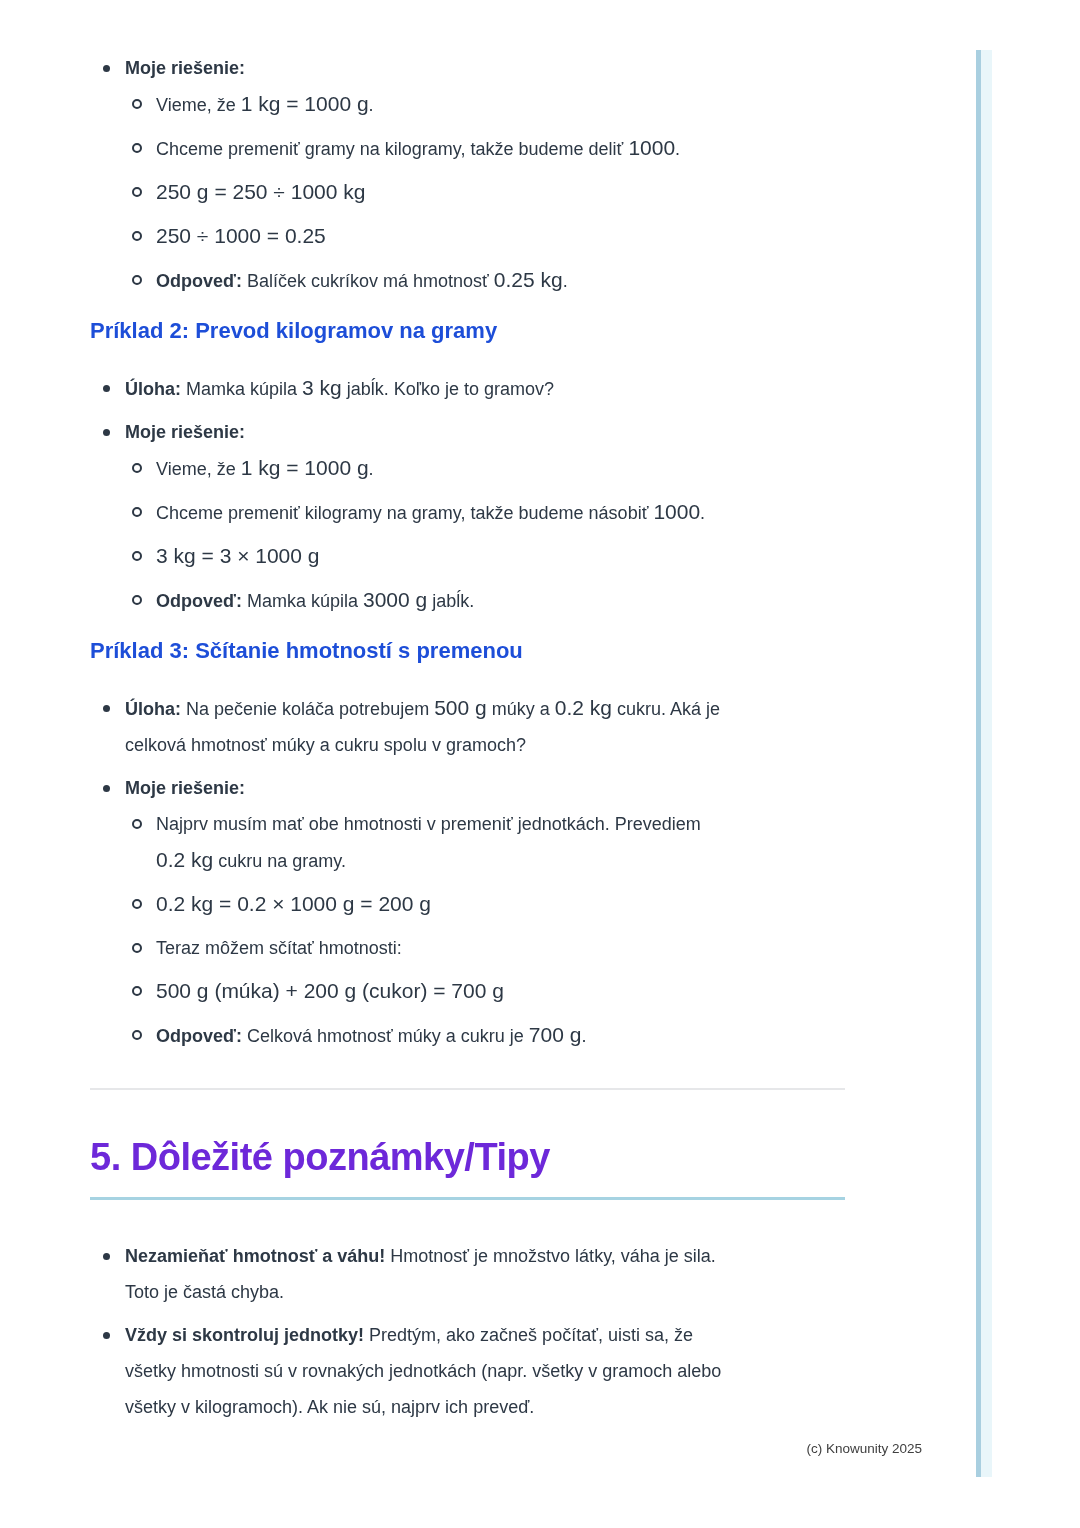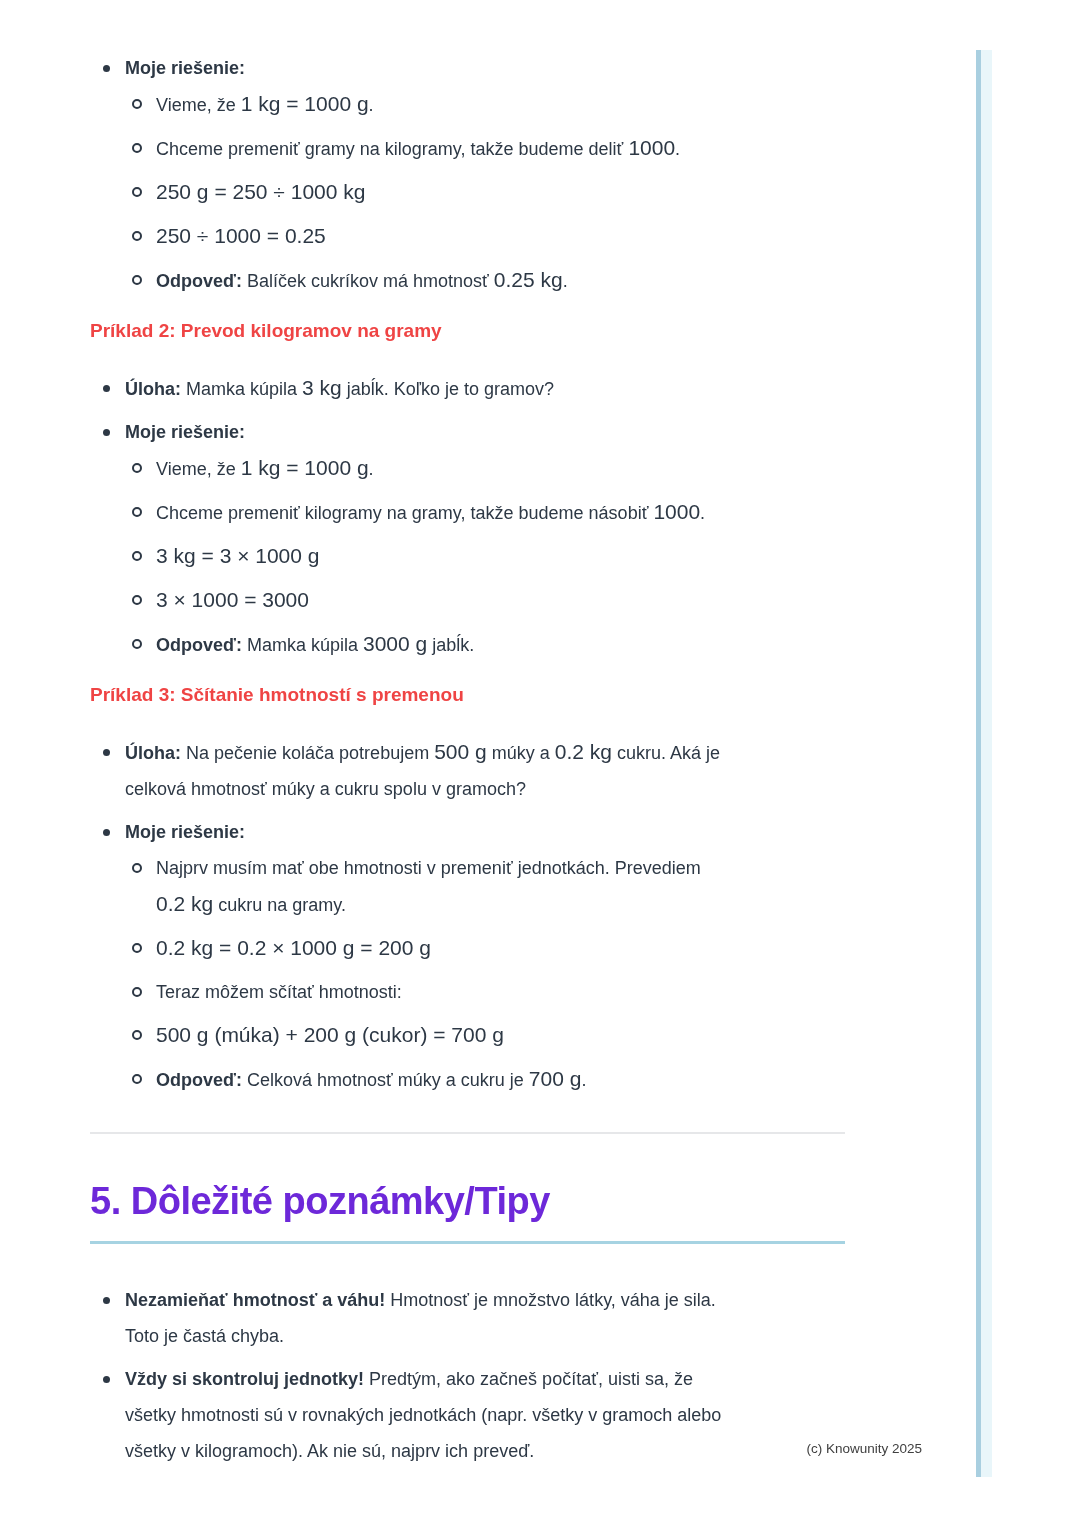--- a/index.html
+++ b/index.html
@@ -67,25 +67,25 @@
     border-radius: 50%;
     border: 2px solid #2d3845;
     background: transparent;
   }
   .seg-b { font-weight: bold; }
   .seg-m {
     font-family: Liberation Sans, sans-serif;
     font-size: 21px;
   }
   h3.block-h3 {
-    font-size: 19px;
+    font-size: 22px;
     font-weight: bold;
     line-height: 36px;
     margin: 14px 0 21px 0;
-    color: #ef4444;
+    color: #1d4ed8;
   }
   h2.block-h2 {
     font-size: 38px;
     font-weight: bold;
     letter-spacing: -0.5px;
     color: #6d28d9;
     margin: 46px 0 0 0;
     padding-bottom: 18px;
     border-bottom: 3px solid #a6d3e2;
   }
@@ -119,21 +119,20 @@
             <li class="l2"><span class="marker-ring"></span><span><span class="seg-b">Odpoveď:</span><span class="seg-t"> Balíček cukríkov má hmotnosť </span><span class="seg-m">0.25 kg</span><span class="seg-t">.</span></span></li>
           </ul></li>
       </ul>
       <h3 class="block-h3">Príklad 2: Prevod kilogramov na gramy</h3>
       <ul class="lvl1">
         <li class="l1"><span class="marker-disc"></span><span><span class="seg-b">Úloha:</span><span class="seg-t"> Mamka kúpila </span><span class="seg-m">3 kg</span><span class="seg-t"> jabĺk. Koľko je to gramov?</span></span></li>
         <li class="l1"><span class="marker-disc"></span><span><span class="seg-b">Moje riešenie:</span></span><ul class="lvl2">
             <li class="l2"><span class="marker-ring"></span><span><span class="seg-t">Vieme, že </span><span class="seg-m">1 kg = 1000 g</span><span class="seg-t">.</span></span></li>
             <li class="l2"><span class="marker-ring"></span><span><span class="seg-t">Chceme premeniť kilogramy na gramy, takže budeme násobiť </span><span class="seg-m">1000</span><span class="seg-t">.</span></span></li>
             <li class="l2"><span class="marker-ring"></span><span><span class="seg-m">3 kg = 3 × 1000 g</span></span></li>
-            <li class="l2"><span class="marker-ring"></span><span><span class="seg-m">3 × 1000 = 3000</span></span></li>
             <li class="l2"><span class="marker-ring"></span><span><span class="seg-b">Odpoveď:</span><span class="seg-t"> Mamka kúpila </span><span class="seg-m">3000 g</span><span class="seg-t"> jabĺk.</span></span></li>
           </ul></li>
       </ul>
       <h3 class="block-h3">Príklad 3: Sčítanie hmotností s premenou</h3>
       <ul class="lvl1">
         <li class="l1"><span class="marker-disc"></span><span><span class="seg-b">Úloha:</span><span class="seg-t"> Na pečenie koláča potrebujem </span><span class="seg-m">500 g</span><span class="seg-t"> múky a </span><span class="seg-m">0.2 kg</span><span class="seg-t"> cukru. Aká je</span><br><span class="seg-t">celková hmotnosť múky a cukru spolu v gramoch?</span></span></li>
         <li class="l1"><span class="marker-disc"></span><span><span class="seg-b">Moje riešenie:</span></span><ul class="lvl2">
             <li class="l2"><span class="marker-ring"></span><span><span class="seg-t">Najprv musím mať obe hmotnosti v premeniť jednotkách. Prevediem</span><br><span class="seg-m">0.2 kg</span><span class="seg-t"> cukru na gramy.</span></span></li>
             <li class="l2"><span class="marker-ring"></span><span><span class="seg-m">0.2 kg = 0.2 × 1000 g = 200 g</span></span></li>
             <li class="l2"><span class="marker-ring"></span><span><span class="seg-t">Teraz môžem sčítať hmotnosti:</span></span></li>

